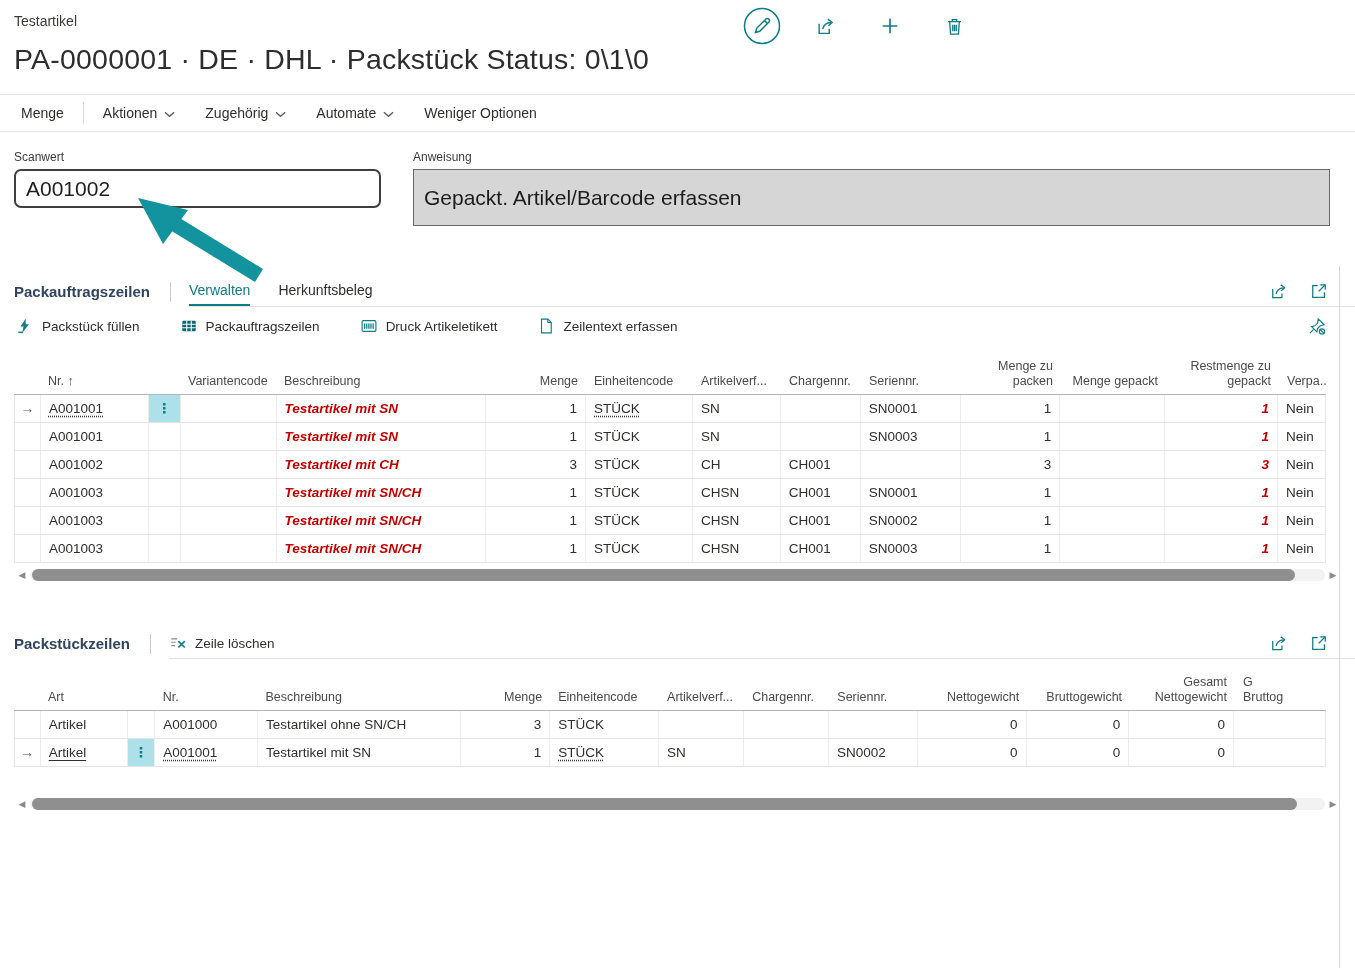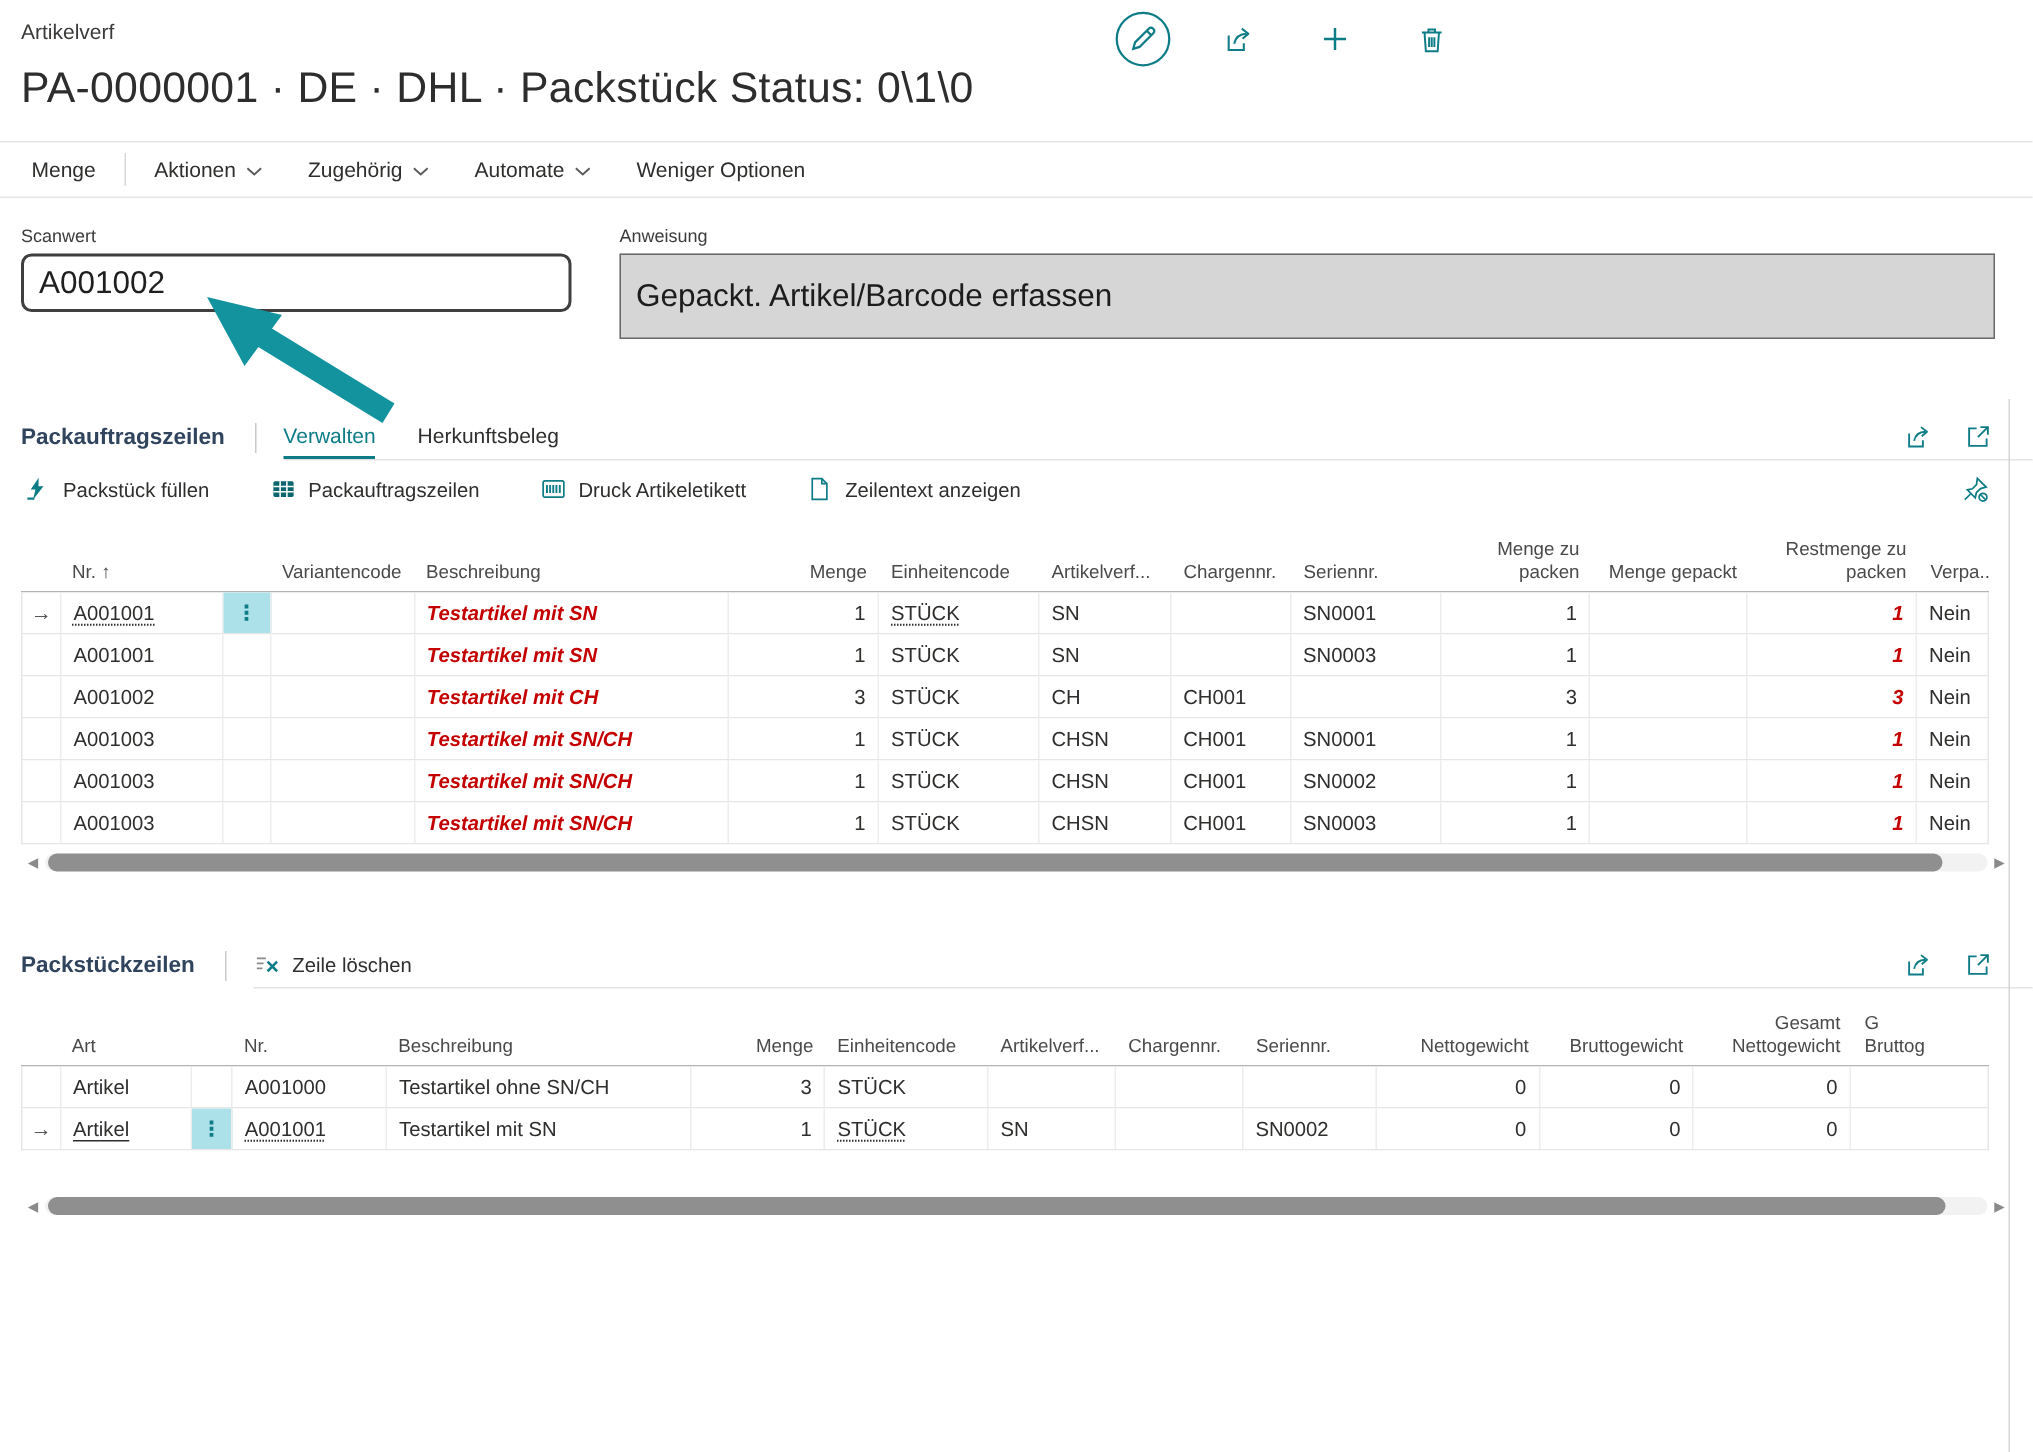--- a/index.html
+++ b/index.html
@@ -85,21 +85,21 @@
   .sp3 { margin-top:46px; }
   .grid2 { margin-top:2px; }
   .hscroll.bottom { margin-top:30px; }
 </style>
 </head>
 <body>
 
 <div class="page">
 
   <div class="topbar">
-    <div class="breadcrumb">Artikelverf</div>
+    <div class="breadcrumb">Testartikel</div>
     <div class="top-actions">
       <span class="ticon">
         <svg width="40" height="40" viewBox="0 0 40 40" fill="none" stroke="#0e7c87" stroke-width="1.5">
             <circle cx="20" cy="20" r="17.5"></circle>
             <path d="M13.5 26.5 l1.2-4.2 9.3-9.3 a1.8 1.8 0 0 1 2.6 0 l0.4 0.4 a1.8 1.8 0 0 1 0 2.6 l-9.3 9.3 Z"></path>
             <path d="M22.5 14.5 l3 3"></path>
           </svg>
       </span>
       <span class="ticon">
         <svg width="22" height="22" viewBox="0 0 24 24" fill="none" stroke="#0e7c87" stroke-width="1.5">
@@ -230,21 +230,21 @@
         </span>
         <span>Druck Artikeletikett</span>
       </div>
       <div class="tb-action">
         <span class="aicon">
           <svg width="18" height="18" viewBox="0 0 24 24" fill="none" stroke="#0e7c87" stroke-width="1.5">
             <path d="M6 2.8 h8.5 L19 7.3 V21.2 H6 Z"></path>
             <path d="M14.5 2.8 V7.3 H19"></path>
           </svg>
         </span>
-        <span>Zeilentext anzeigen</span>
+        <span>Zeilentext erfassen</span>
       </div>
       <span class="sicon pin">
         <svg width="20" height="20" viewBox="0 0 24 24" fill="none" stroke="#0e7c87" stroke-width="1.4">
           <path d="M13.5 3.5 l7 7 -4.5 1.2 -3.3 3.3 -0.9 4 -6.3 -6.3 4 -0.9 3.3 -3.3 Z"></path>
           <path d="M8 16 L3.5 20.5"></path>
           <circle cx="18" cy="18.5" r="3.1" fill="#fff"></circle>
           <path d="M15.9 16.4 L20.1 20.6"></path>
         </svg>
       </span>
     </div>
@@ -257,21 +257,21 @@
         <div class="hcell" style="width: 210px;">Beschreibung</div>
         <div class="hcell r" style="width: 100px;">Menge</div>
         <div class="hcell" style="width: 107px;">Einheitencode</div>
         <div class="hcell" style="width: 88px;">Artikelverf...</div>
         <div class="hcell" style="width: 80px;">Chargennr.</div>
         <div class="hcell" style="width: 100px;">Seriennr.</div>
         <div class="hcell r" style="width: 100px;">Menge zu
 packen</div>
         <div class="hcell r" style="width: 105px;">Menge gepackt</div>
         <div class="hcell r" style="width: 113px;">Restmenge zu
-packen</div>
+gepackt</div>
         <div class="hcell" style="width: 47px;">Verpa...</div>
       </div>
       <div class="grow current">
         <div class="gcell ind" style="width: 26px;">→</div>
         <div class="gcell" style="width: 108px;"><span class="lnk-dot">A001001</span></div>
         <div class="gcell menu cur" style="width: 32px;">⋮</div>
         <div class="gcell" style="width: 96px;"><span></span></div>
         <div class="gcell attn" style="width: 210px;"><span>Testartikel mit SN</span></div>
         <div class="gcell r" style="width: 100px;"><span>1</span></div>
         <div class="gcell" style="width: 107px;"><span class="lnk-dot">STÜCK</span></div>

